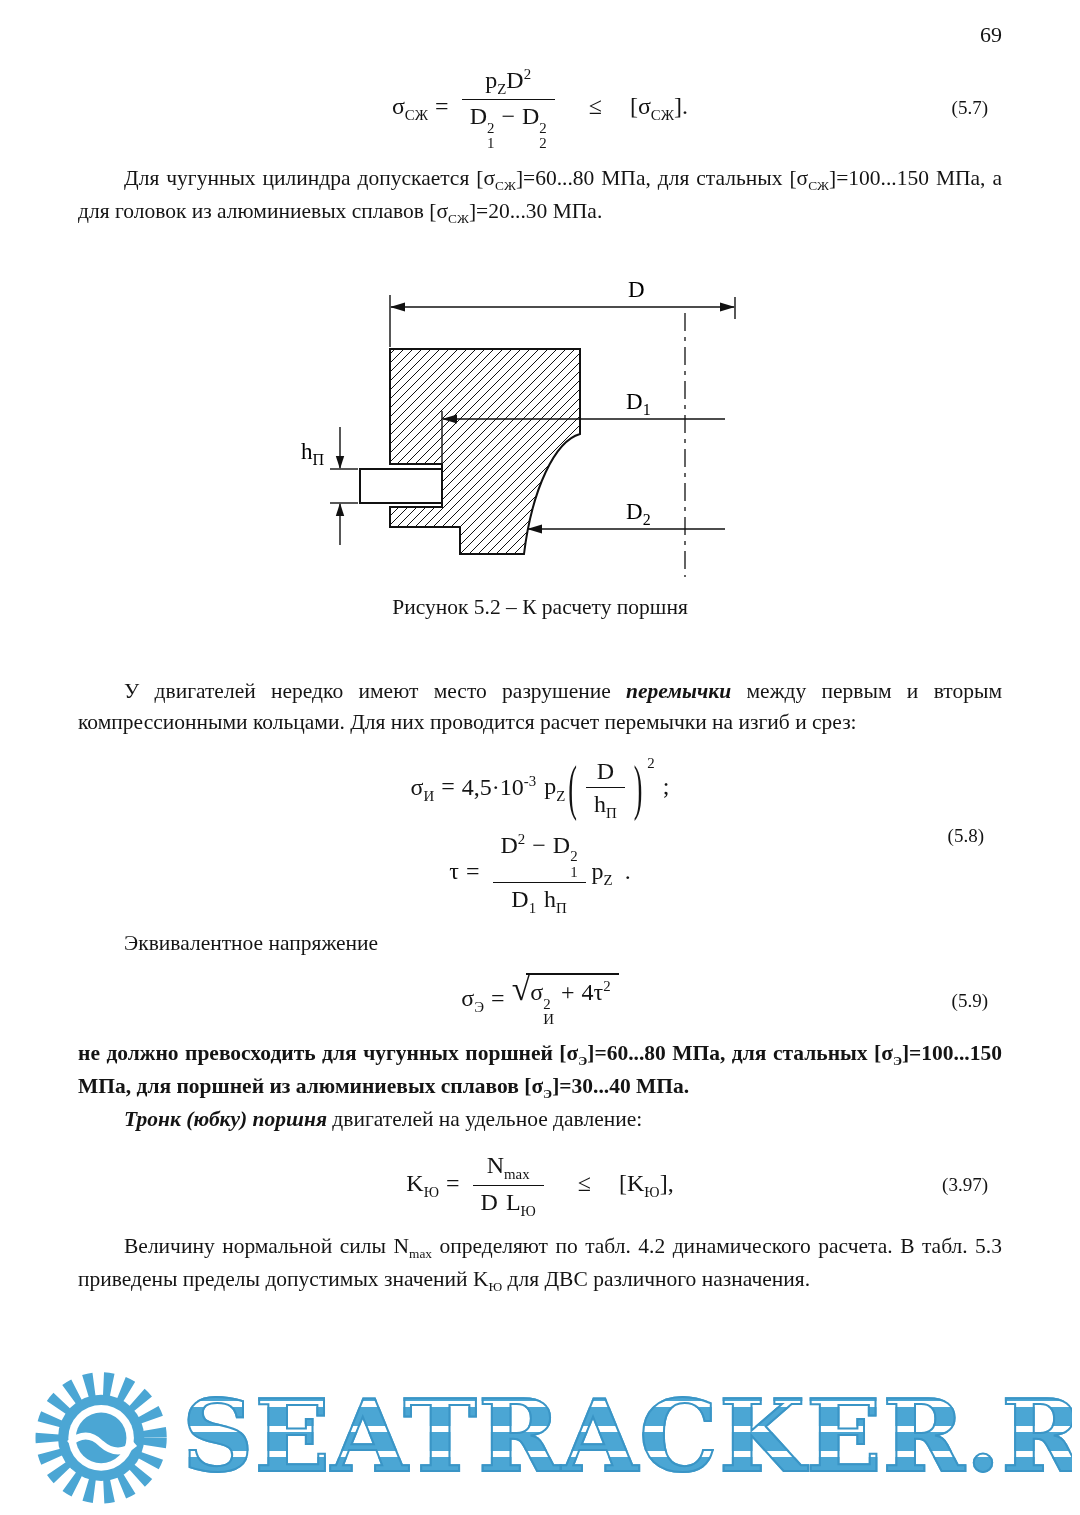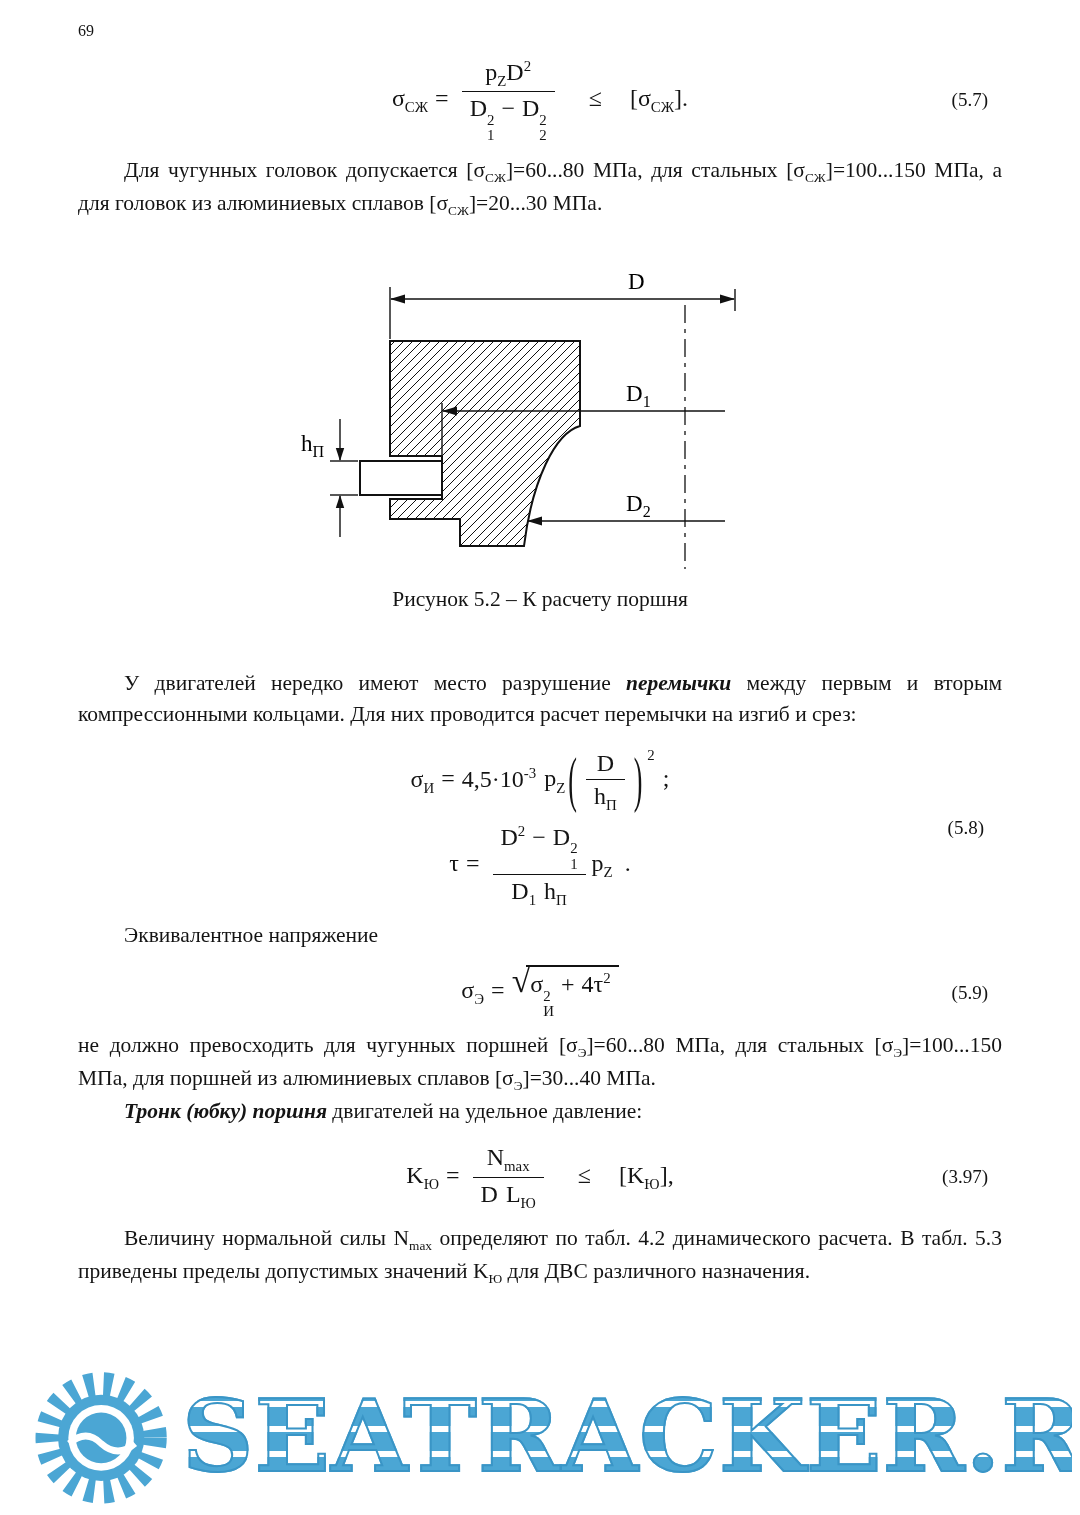--- a/index.html
+++ b/index.html
@@ -1,23 +1,23 @@
 <!DOCTYPE html>
 <html><head>
 <meta charset="utf-8">
 <style>
   html,body { margin:0; padding:0; background:#e8e8e8; }
   .page {
     position:relative; width:1080px; height:1515px; background:#ffffff;
     font-family:"Liberation Serif","DejaVu Serif",serif; color:#141414;
     padding:22px 78px; box-sizing:border-box; overflow:hidden; margin:0 auto;
   }
-  .page-number { text-align:left; font-size:16px; margin-bottom:16px; }
+  .page-number { text-align:right; font-size:22px; margin-bottom:16px; }
   .para { font-size:21.5px; line-height:1.47; text-align:justify; text-indent:46px; margin:0; }
-  .para.noindent { text-indent:0; }
+  .para.noindent { text-indent:0;font-weight:bold; }
   .bi { font-weight:bold; font-style:italic; }
   sub { font-size:0.62em; }
   sup { font-size:0.62em; }
 
   
   .eq-block, .eq-group { position:relative; text-align:center; font-size:24px; }
   .eq-block { margin:14px 0 10px; }
   .eq-group { margin:16px 4px 10px; }
   .eq-line { text-align:center; margin:6px 0; }
   .eq-no { position:absolute; right:14px; top:50%; transform:translateY(-50%); font-size:19px; }
@@ -66,21 +66,21 @@
               <span>2</span>
               <span>1</span>
             </span><span class="op">−</span><span>D</span><span class="ss">
               <span>2</span>
               <span>2</span>
             </span></span></span><span class="leq">≤</span><span>[</span><span>σ</span><sub>СЖ</sub><span>]</span><span>.</span>
     </span>
     <span class="eq-no">(5.7)</span>
   </div>
 
-  <p class="para"><span>Для чугунных головок допускается [σ</span><sub>СЖ</sub><span>]=60...80 МПа, для стальных [σ</span><sub>СЖ</sub><span>]=100...150 МПа, а для головок из алюминиевых сплавов [σ</span><sub>СЖ</sub><span>]=20...30 МПа.</span></p>
+  <p class="para"><span>Для чугунных цилиндра допускается [σ</span><sub>СЖ</sub><span>]=60...80 МПа, для стальных [σ</span><sub>СЖ</sub><span>]=100...150 МПа, а для головок из алюминиевых сплавов [σ</span><sub>СЖ</sub><span>]=20...30 МПа.</span></p>
 
   <figure class="fig">
     <svg width="560" height="332" viewBox="0 0 560 332">
       <defs>
         <pattern id="hatch" patternUnits="userSpaceOnUse" width="9" height="9">
           <path d="M0,9 L9,0" stroke="#111" stroke-width="1"></path>
         </pattern>
       </defs>
 
       <path d="M130,90 L320,90 L320,175 C295,182 272,230 264,295 L200,295 L200,268 L130,268 L130,248 L182,248 L182,205 L130,205 Z" fill="url(#hatch)" stroke="#111" stroke-width="2"></path>

